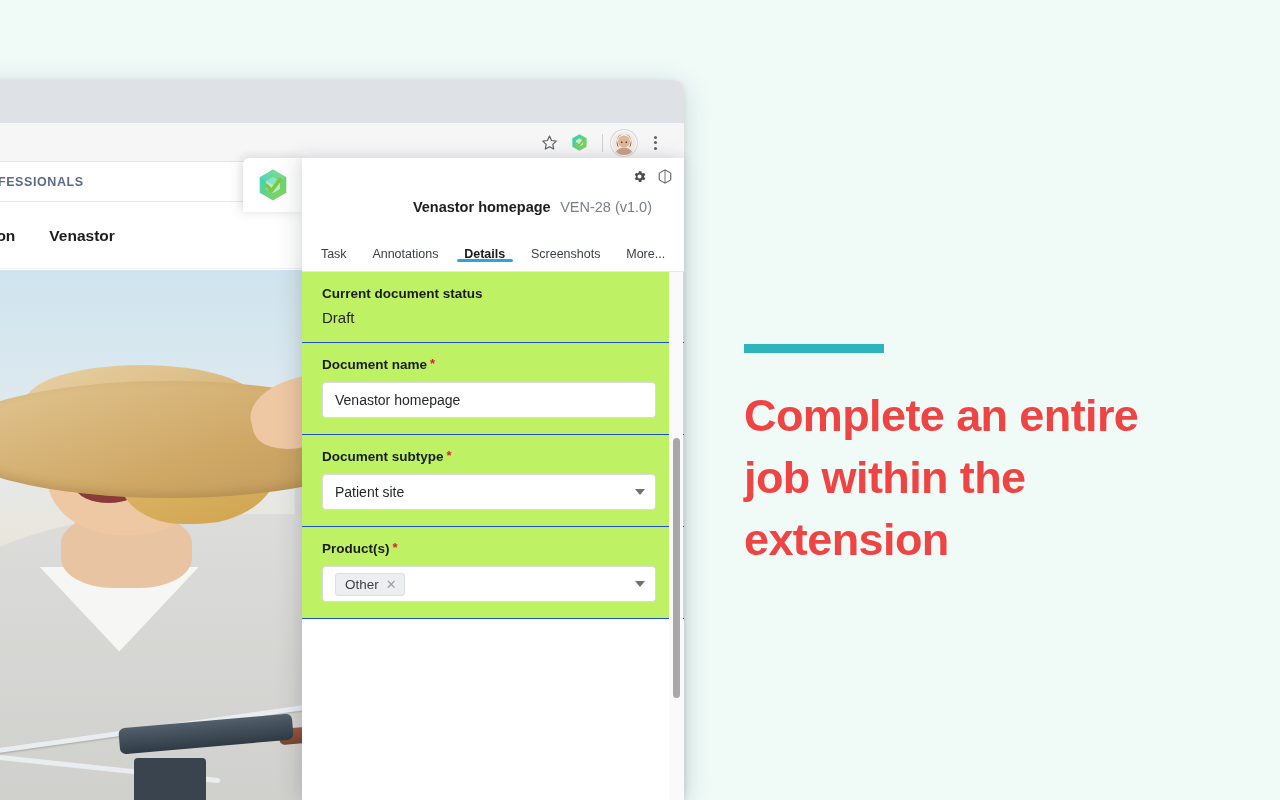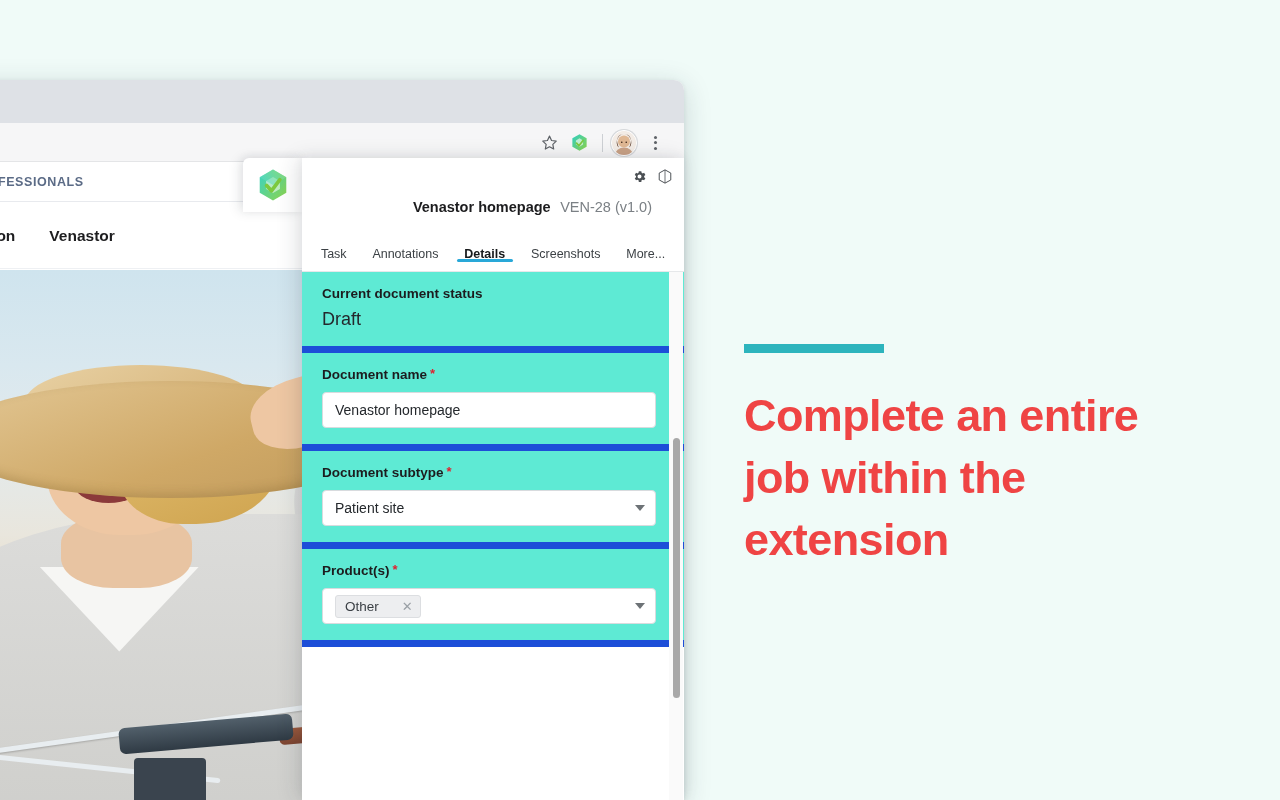--- a/index.html
+++ b/index.html
@@ -287,31 +287,31 @@
     height: 58px;
     background: #fbfbfc;
     border-bottom: 1px solid #e9ebed;
     display: flex; align-items: center; justify-content: center;
     font-size: 13px; font-weight: bold;
     letter-spacing: 0.3px;
     color: #1c1c1e;
   }
   .field {
     padding: 14px 28px 16px 20px;
-    border-bottom: 7px solid #1d4ed8;
-    background: #5eead4;
+    border-bottom: 1px solid #1d4ed8;
+    background: #bef264;
   }
   .field-label {
     font-size: 13.5px; font-weight: bold; color: #1c1c1e;
     display: flex; align-items: flex-start; gap: 3px;
     margin-bottom: 2px;
   }
   .req { color: #e0202f; font-size: 13px; line-height: 1; }
   .field-value {
-    font-size: 18px; color: #24282c; padding-top: 6px;
+    font-size: 15px; color: #24282c; padding-top: 6px;
   }
   .input {
     margin-top: 10px;
     height: 36px;
     border: 1px solid #d8dbde;
     border-radius: 4px;
     background: #ffffff;
     display: flex; align-items: center;
     padding: 0 12px;
     font-size: 14px; color: #24282c;
@@ -329,21 +329,21 @@
     cursor: pointer;
   }
   .select .caret {
     margin-left: auto;
     width: 0; height: 0;
     border-left: 5px solid transparent;
     border-right: 5px solid transparent;
     border-top: 6px solid #6d7276;
   }
   .chip {
-    display: inline-flex; align-items: center; gap: 23px;
+    display: inline-flex; align-items: center; gap: 7px;
     background: #edeef0;
     border: 1px solid #dcdee1;
     border-radius: 3px;
     padding: 3px 7px 3px 9px;
     font-size: 13.5px; color: #3a3f44;
   }
   .chip-x { color: #9aa0a6; font-size: 13px; cursor: pointer; line-height: 1; }
 
   
   .scrollbar-track {

